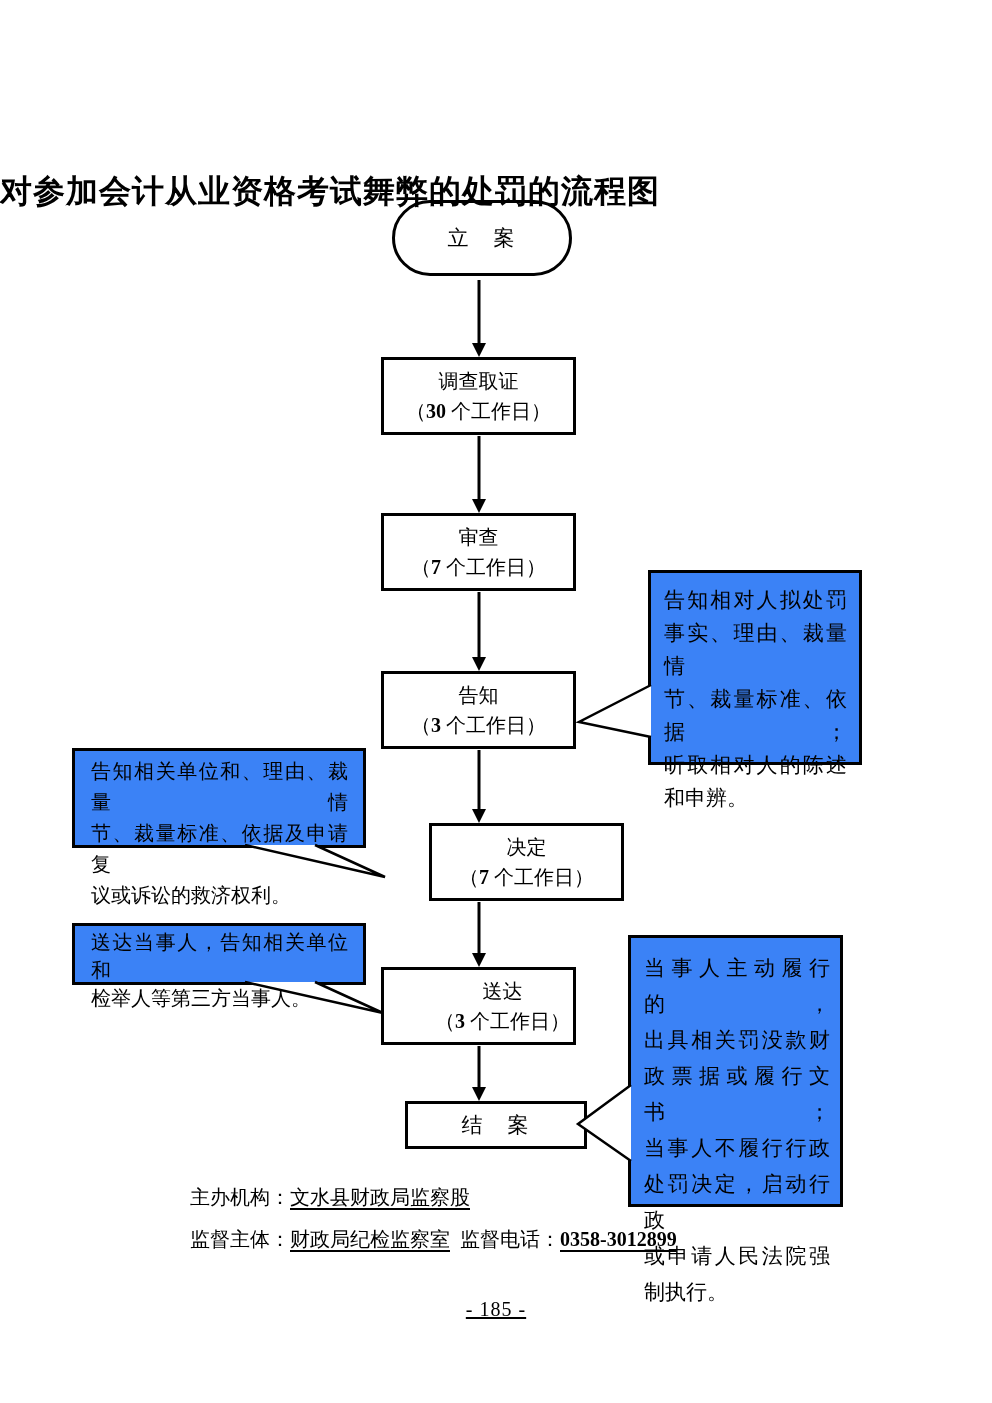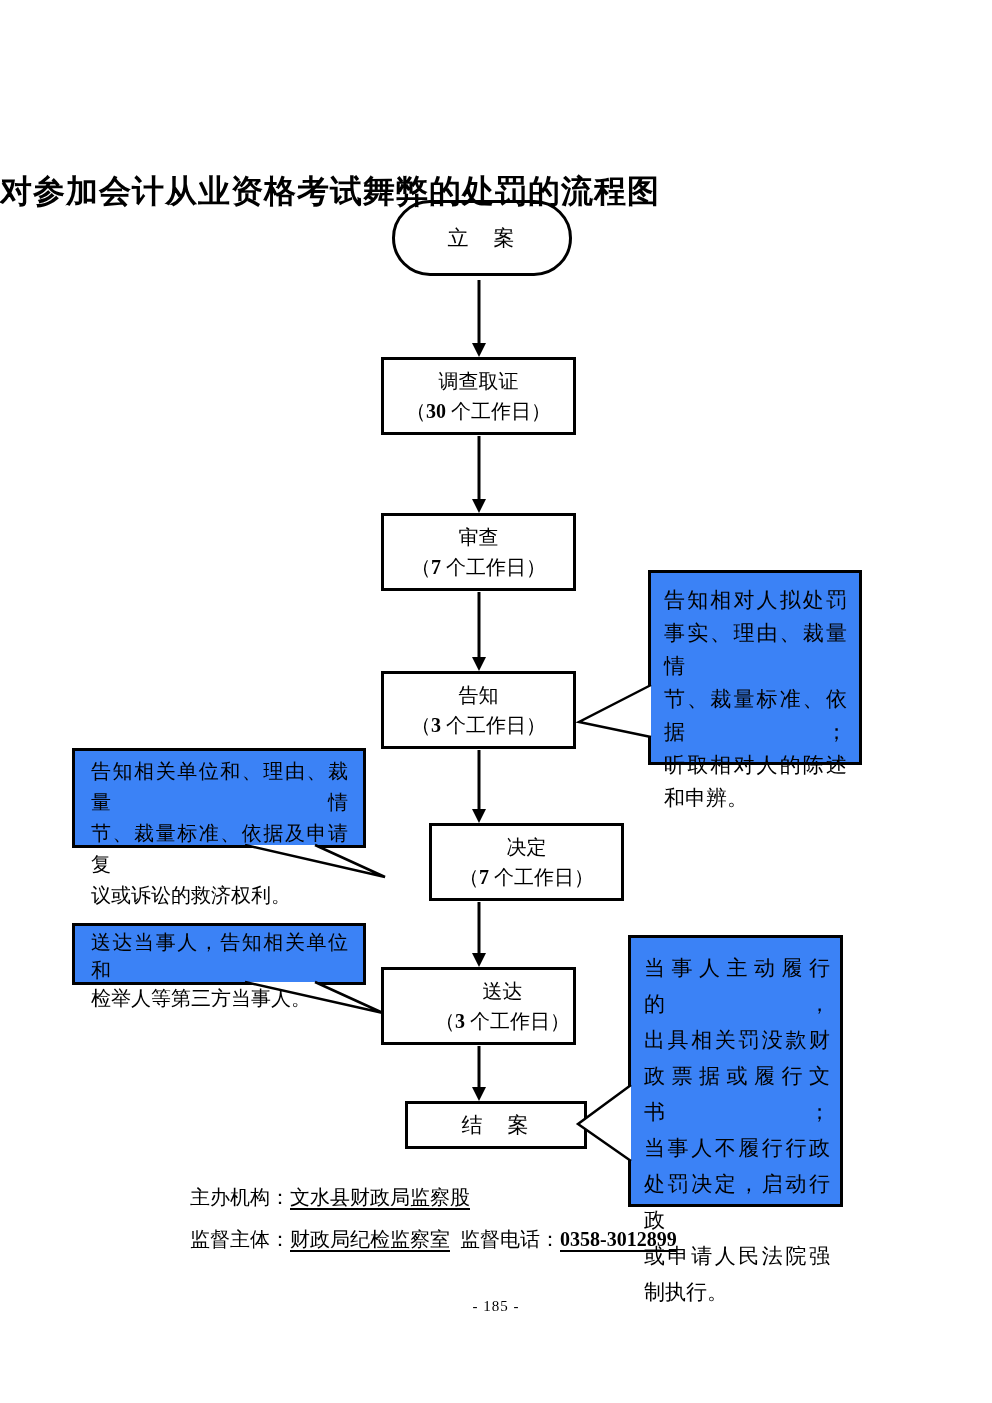--- a/index.html
+++ b/index.html
@@ -37,21 +37,21 @@
   .co-inform{left:648px;top:570px;width:214px;height:195px;font-size:21px;line-height:33px;padding:11px 12px 0 13px;}
   .co-decide{left:72px;top:748px;width:294px;height:100px;font-size:20px;line-height:31px;padding:5px 15px 0 16px;}
   .co-deliver{left:72px;top:923px;width:294px;height:62px;font-size:20px;line-height:28px;padding:2px 15px 0 16px;}
   .co-close{left:628px;top:935px;width:215px;height:272px;font-size:21px;line-height:36px;padding:12px 10px 15px 13px;}
   .overlay{position:absolute;left:0;top:0;width:992px;height:1403px;pointer-events:none;}
   .footer-line{position:absolute;left:190px;font-size:20px;white-space:nowrap;}
   .footer-line .u{text-decoration:underline;text-underline-offset:4px;}
   .footer-line .phone{font-weight:bold;}
   .fl1{top:1184px;text-align:center;}
   .fl2{top:1226px;}
-  .pagenum{position:absolute;left:0;top:1298px;width:992px;text-align:center;font-size:15px;letter-spacing:1px;}
+  .pagenum{position:absolute;left:0;top:1298px;width:992px;text-align:center;font-size:20px;letter-spacing:1px;text-decoration:underline;}
 </style>
 </head>
 <body>
 
 <div class="page">
 
   <div class="title">对参加会计从业资格考试舞弊的处罚的流程图</div>
 
   <div class="stadium">
     <span>立　案</span>

